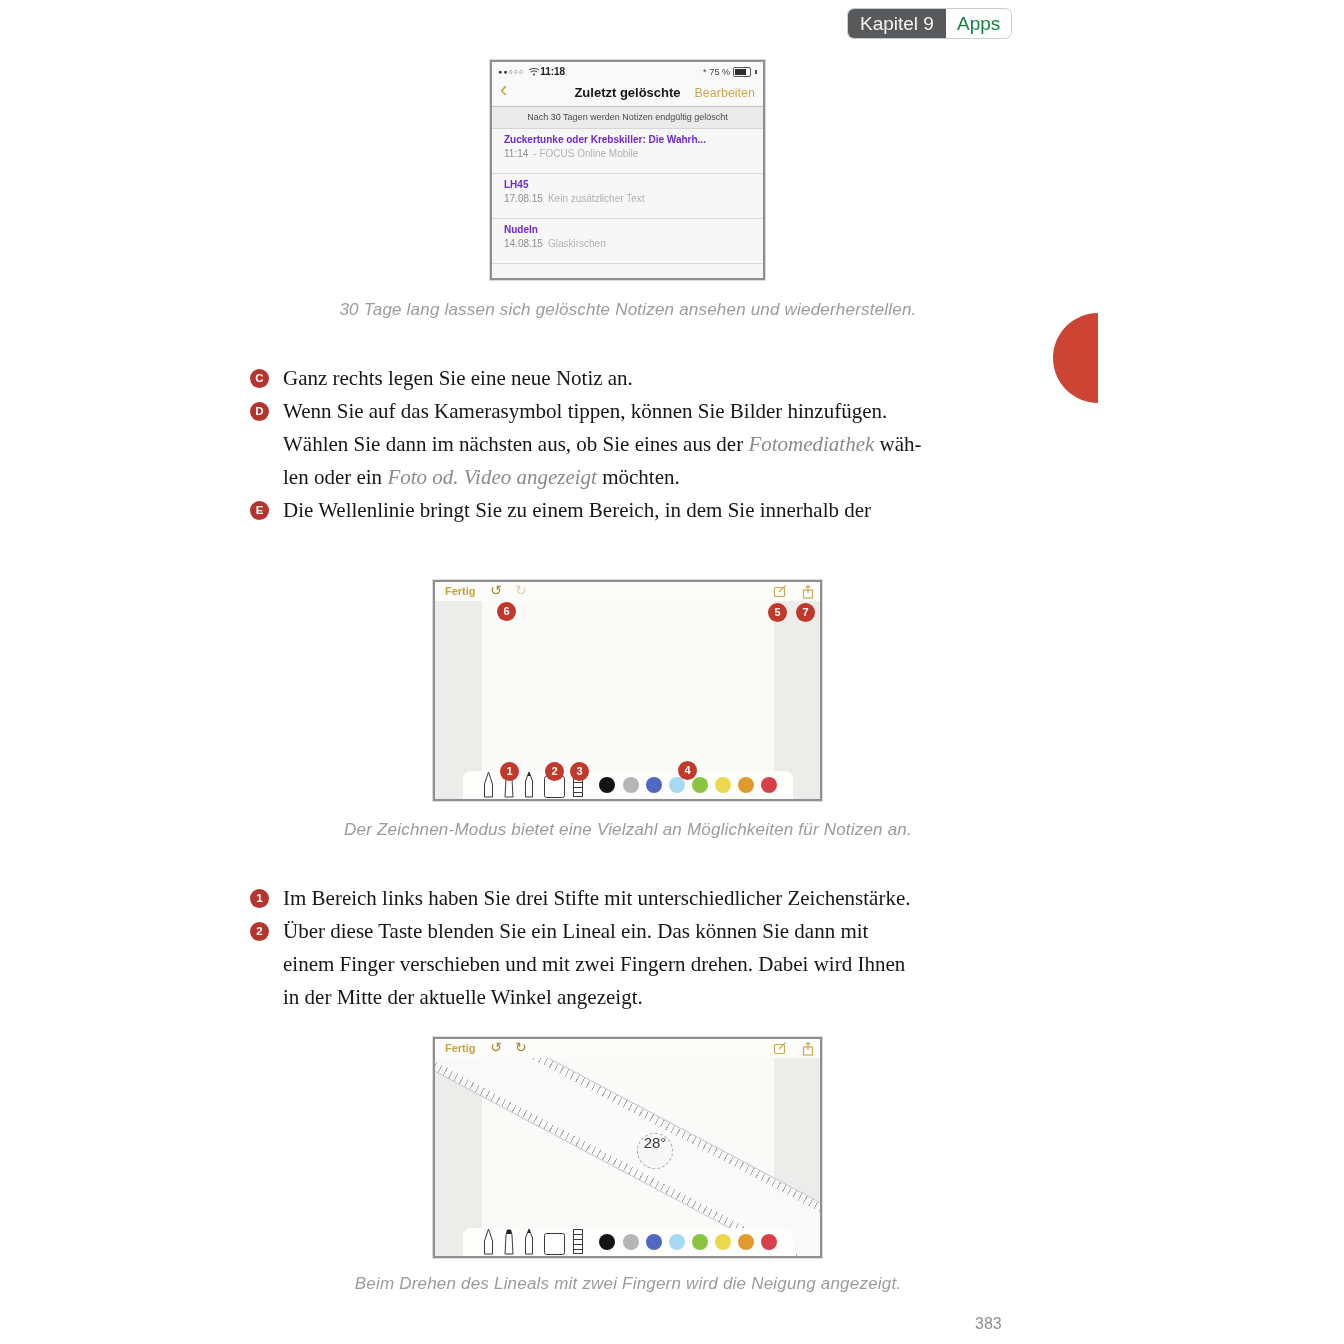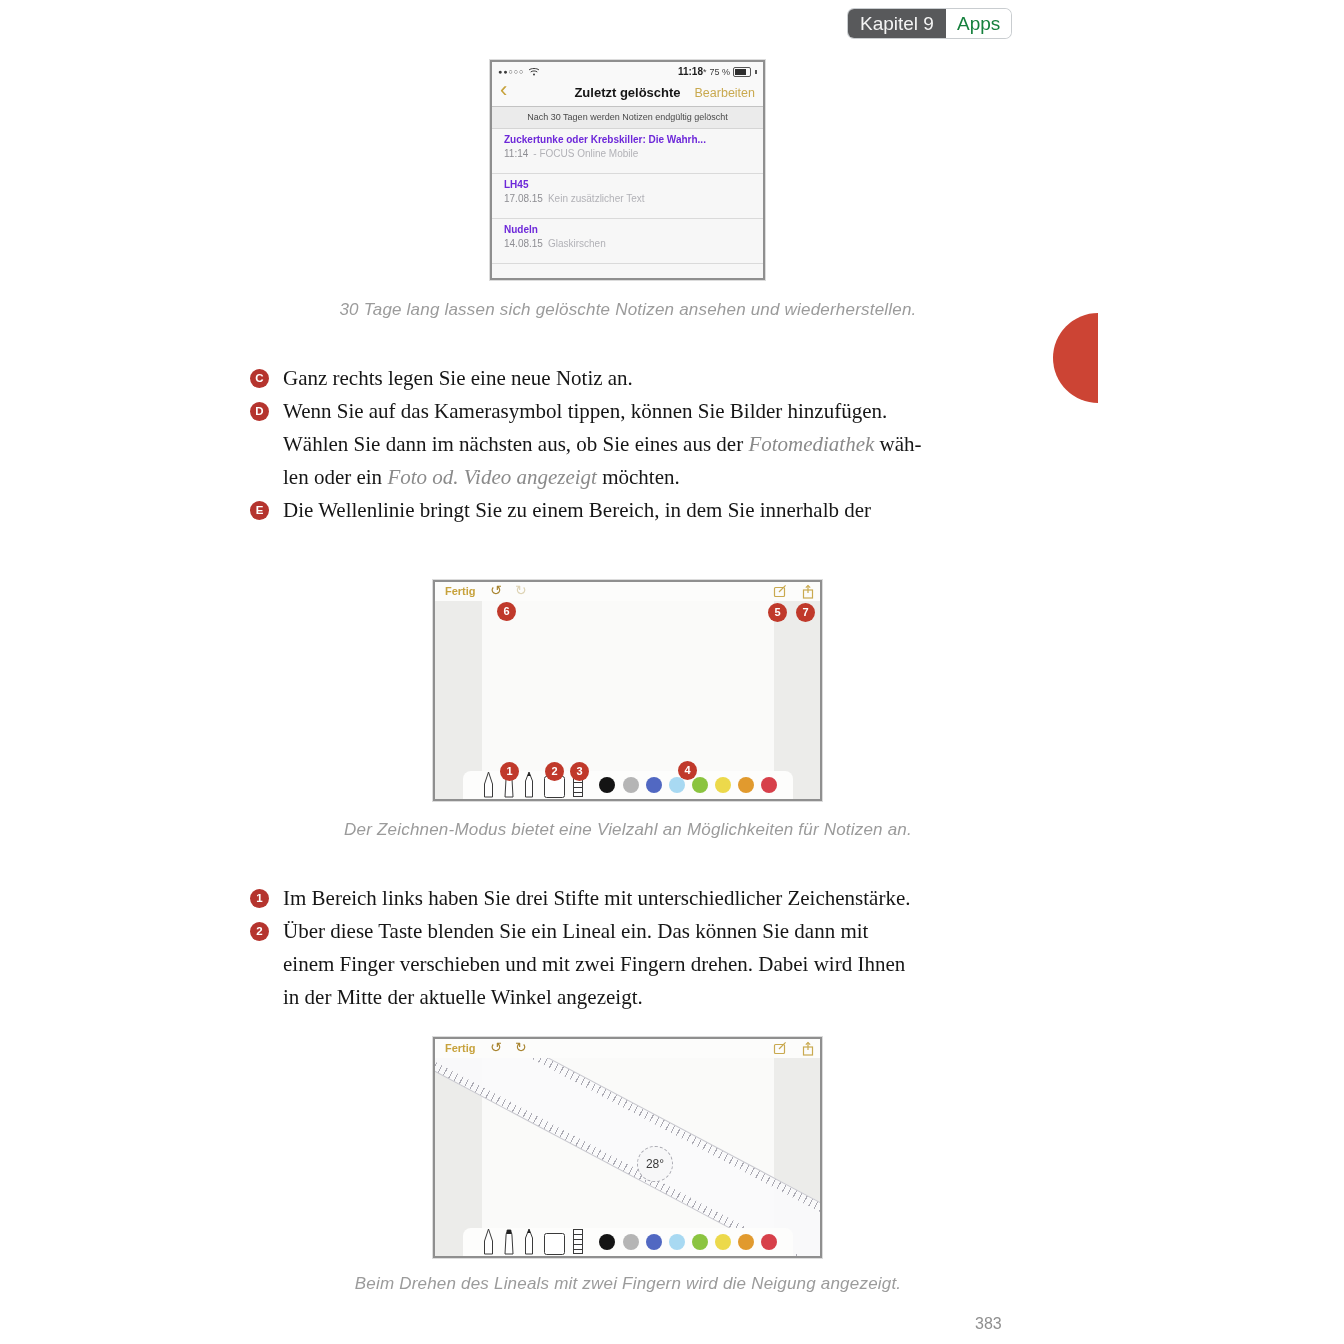--- a/index.html
+++ b/index.html
@@ -25,21 +25,21 @@
 
   
   .thumb-clip{position:absolute;left:1053px;top:313px;width:45px;height:90px;overflow:hidden;}
   .thumb-clip .half{width:90px;height:90px;border-radius:50%;background:#cc4434;}
 
   
   .phone{position:absolute;left:490px;top:60px;width:271px;height:216px;background:#f7f7f7;
          border:2px solid #8f8f8f;box-shadow:0 0 0 1px #dcdcdc;}
   .p-status{height:15px;display:flex;align-items:center;padding:2px 6px 0 6px;background:#f9f9f9;}
   .p-sig{font-size:7px;letter-spacing:1px;color:#3c3c3c;}
-  .p-time{flex:1;text-align:right;font-size:10px;font-weight:bold;color:#1c1c1c;}
+  .p-time{flex:1;text-align:left;font-size:10px;font-weight:bold;color:#1c1c1c;}
   .p-batt-group{display:flex;align-items:center;gap:3px;font-size:9px;color:#3c3c3c;}
   .batt{width:16px;height:8px;border:1px solid #555;border-radius:2px;position:relative;}
   .batt .fill{position:absolute;left:1px;top:1px;bottom:1px;width:70%;background:#2e2e2e;}
   .batt-tip{width:2px;height:4px;background:#555;margin-left:1px;}
   .p-nav{height:27px;position:relative;border-bottom:1px solid #c3c3c3;background:#f9f9f9;}
   .p-back{position:absolute;left:8px;top:-2px;font-size:22px;color:#c7a23c;}
   .p-title{position:absolute;left:0;right:0;top:6px;text-align:center;font-size:13px;font-weight:bold;color:#151515;}
   .p-edit{position:absolute;right:8px;top:7px;font-size:12.5px;color:#c9a94f;}
   .p-banner{height:21px;background:#ebebeb;border-bottom:1px solid #d5d5d5;
             font-size:9px;color:#4a4a4a;text-align:center;line-height:21px;}
@@ -67,23 +67,23 @@
   .badge{position:absolute;width:19px;height:19px;border-radius:50%;background:#c0392b;
          color:#fff;font-size:11px;font-weight:bold;line-height:19px;text-align:center;z-index:6;}
   
   .ruler-band{position:absolute;left:-81px;top:60px;width:600px;height:64px;
               background:rgba(250,250,251,.92);border-top:1px solid #c9c9cf;border-bottom:1px solid #c9c9cf;
               transform:rotate(28deg);z-index:2;}
   .ticks-top,.ticks-bot{position:absolute;left:0;right:0;height:8px;
      background:repeating-linear-gradient(90deg,#abaab3 0,#abaab3 1px,transparent 1px,transparent 6px);}
   .ticks-top{top:0;}
   .ticks-bot{bottom:0;}
-  .angle-circ{position:absolute;left:202px;top:88px;width:34px;height:34px;border-radius:50%;
+  .angle-circ{position:absolute;left:202px;top:75px;width:34px;height:34px;border-radius:50%;
               border:1px dashed #a9a9b1;background:#f7f7f8;z-index:3;
-              display:flex;align-items:center;justify-content:center;font-size:12px;color:#3a3a3a;}
+              display:flex;align-items:flex-start;justify-content:center;font-size:15px;color:#3a3a3a;}
   svg{display:block;}
 </style>
 </head>
 <body>
 
 <div class="page">
 
   <div class="chap-badge">
     <span class="chap-dark">Kapitel 9</span>
     <span class="chap-light">Apps</span>

